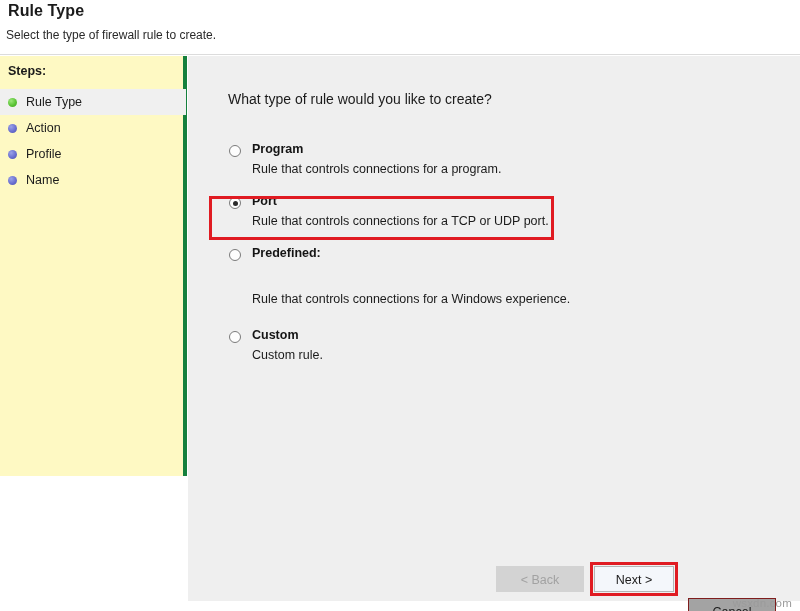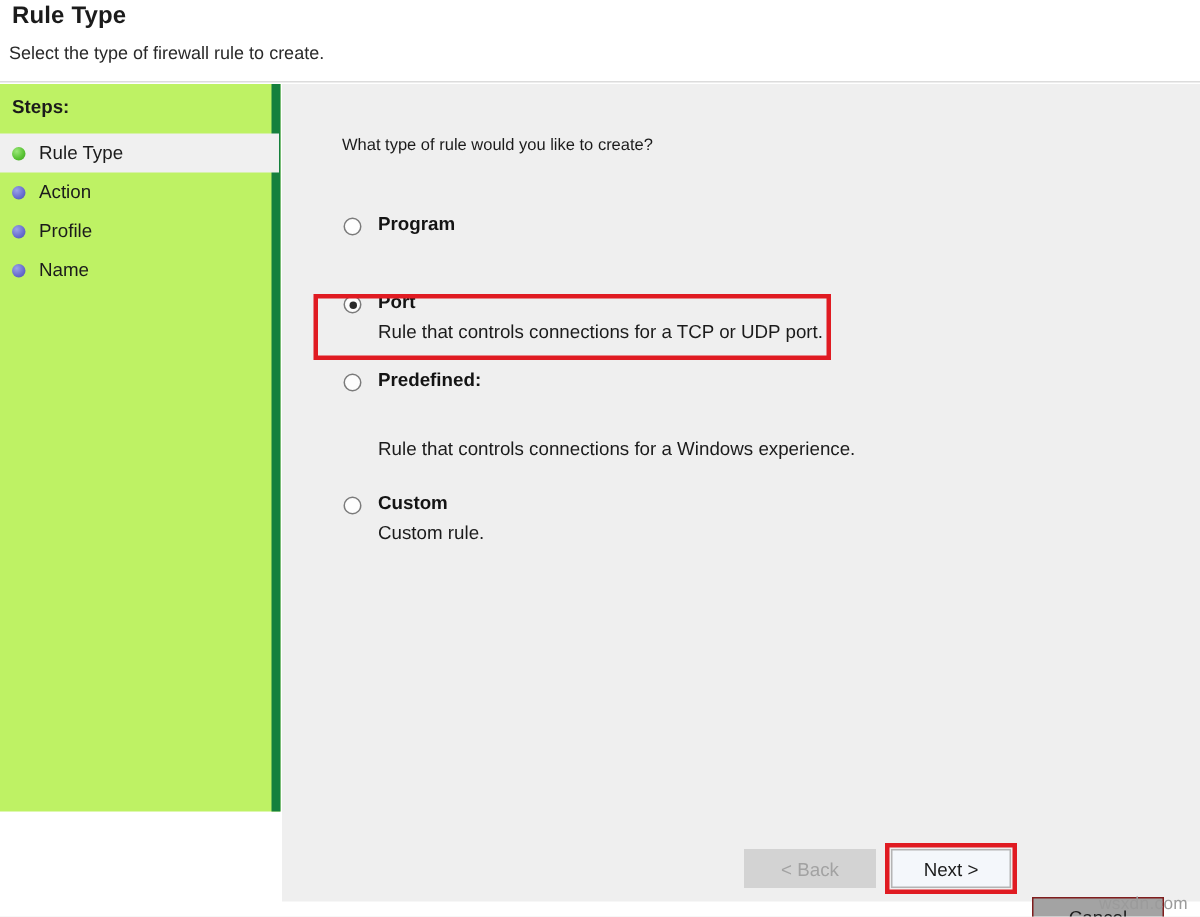--- a/index.html
+++ b/index.html
@@ -36,23 +36,23 @@
     position: absolute;
     left: 6px; top: 28px;
     font-size: 12px;
     color: #2a2a2a;
   }
 
   
   .sidebar {
     position: absolute;
     left: 0; top: 56px;
-    width: 187px; height: 485px;
-    background: #bef264;
-    border-right: 6px solid #15803d;
+    width: 187px; height: 420px;
+    background: #fef9c3;
+    border-right: 4px solid #15803d;
     box-sizing: border-box;
   }
   .steps-label {
     position: absolute;
     left: 8px; top: 8px;
     font-size: 12.5px;
     font-weight: bold;
     color: #1b1b1b;
   }
   .steps-list {
@@ -98,21 +98,21 @@
   .content {
     position: absolute;
     left: 188px; top: 56px;
     width: 612px; height: 545px;
     background: #efefef;
     box-sizing: border-box;
   }
   .question {
     position: absolute;
     left: 40px; top: 35px;
-    font-size: 11px;
+    font-size: 14px;
     color: #1b1b1b;
   }
 
   .options {
     position: absolute;
     left: 22px; top: 86px;
     width: 570px;
   }
   .option {
     position: relative;
@@ -286,20 +286,21 @@
 
 <div class="content">
 
   <div class="question">What type of rule would you like to create?</div>
 
   <div class="options">
 
     <div class="option opt-program">
       <span class="radio"></span>
       <span class="option-title">Program</span>
+      <span class="option-desc">Rule that controls connections for a program.</span>
     </div>
 
     <div class="option opt-port">
       <span class="radio checked"></span>
       <span class="option-title">Port</span>
       <span class="option-desc">Rule that controls connections for a TCP or UDP port.</span>
     </div>
 
     <div class="option opt-pre">
       <span class="radio"></span>

